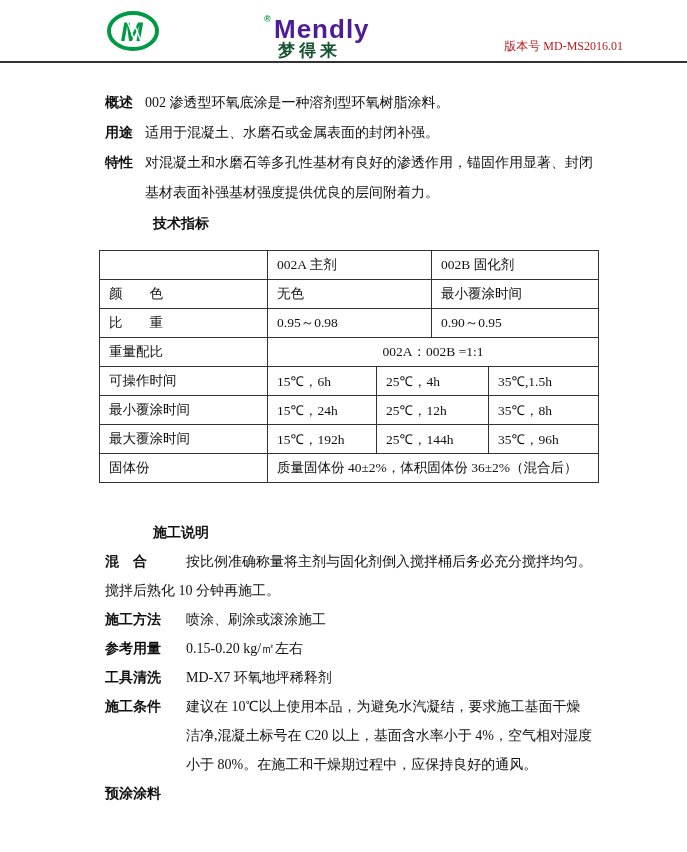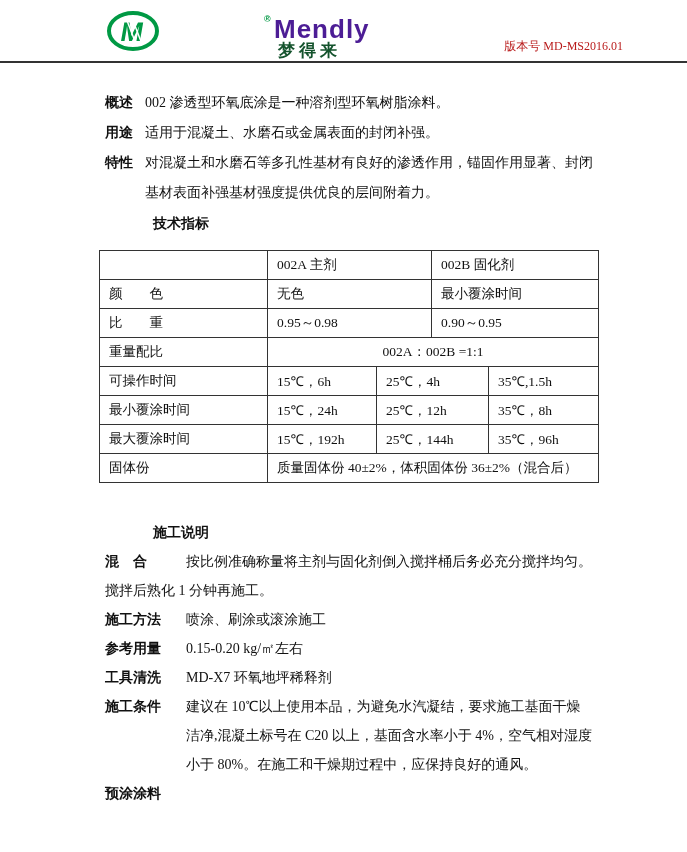--- a/index.html
+++ b/index.html
@@ -154,21 +154,21 @@
       </tbody>
     </table>
 
     <div class="construction">
       <div class="sec-heading">施工说明</div>
 
       <div class="c-row">
         <div class="c-label">混　合</div>
         <div class="c-text">按比例准确称量将主剂与固化剂倒入搅拌桶后务必充分搅拌均匀。</div>
       </div>
-      <div class="c-cont">搅拌后熟化 1 分钟再施工。</div>
+      <div class="c-cont">搅拌后熟化 10 分钟再施工。</div>
 
       <div class="c-row">
         <div class="c-label">施工方法</div>
         <div class="c-text">喷涂、刷涂或滚涂施工</div>
       </div>
 
       <div class="c-row">
         <div class="c-label">参考用量</div>
         <div class="c-text">0.15-0.20 kg/㎡左右</div>
       </div>

